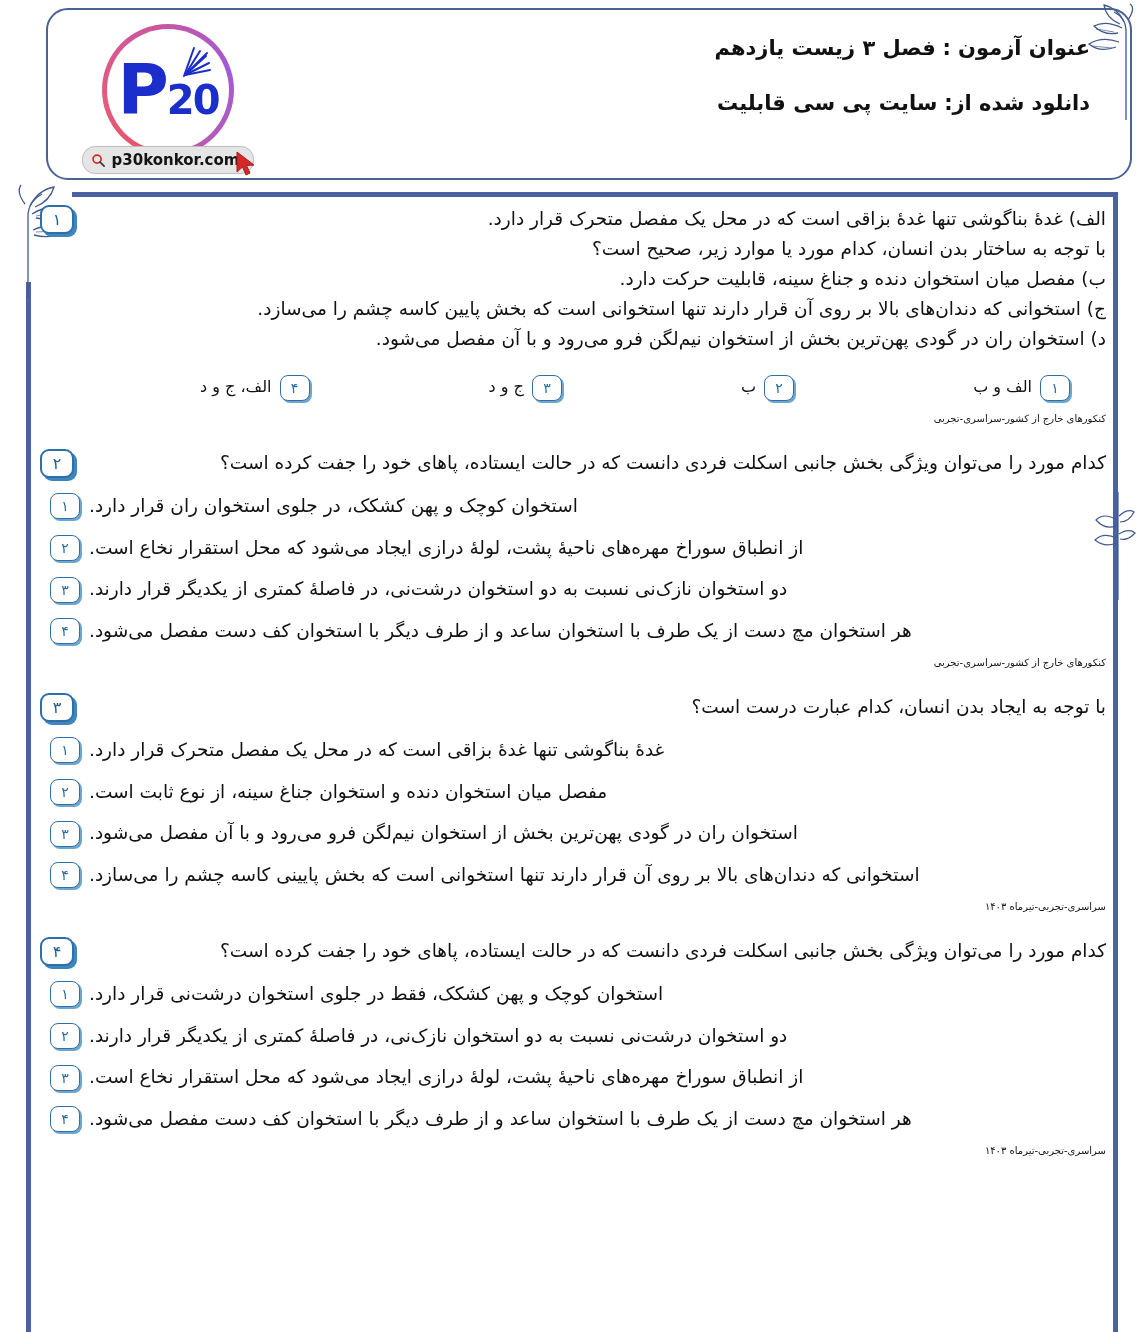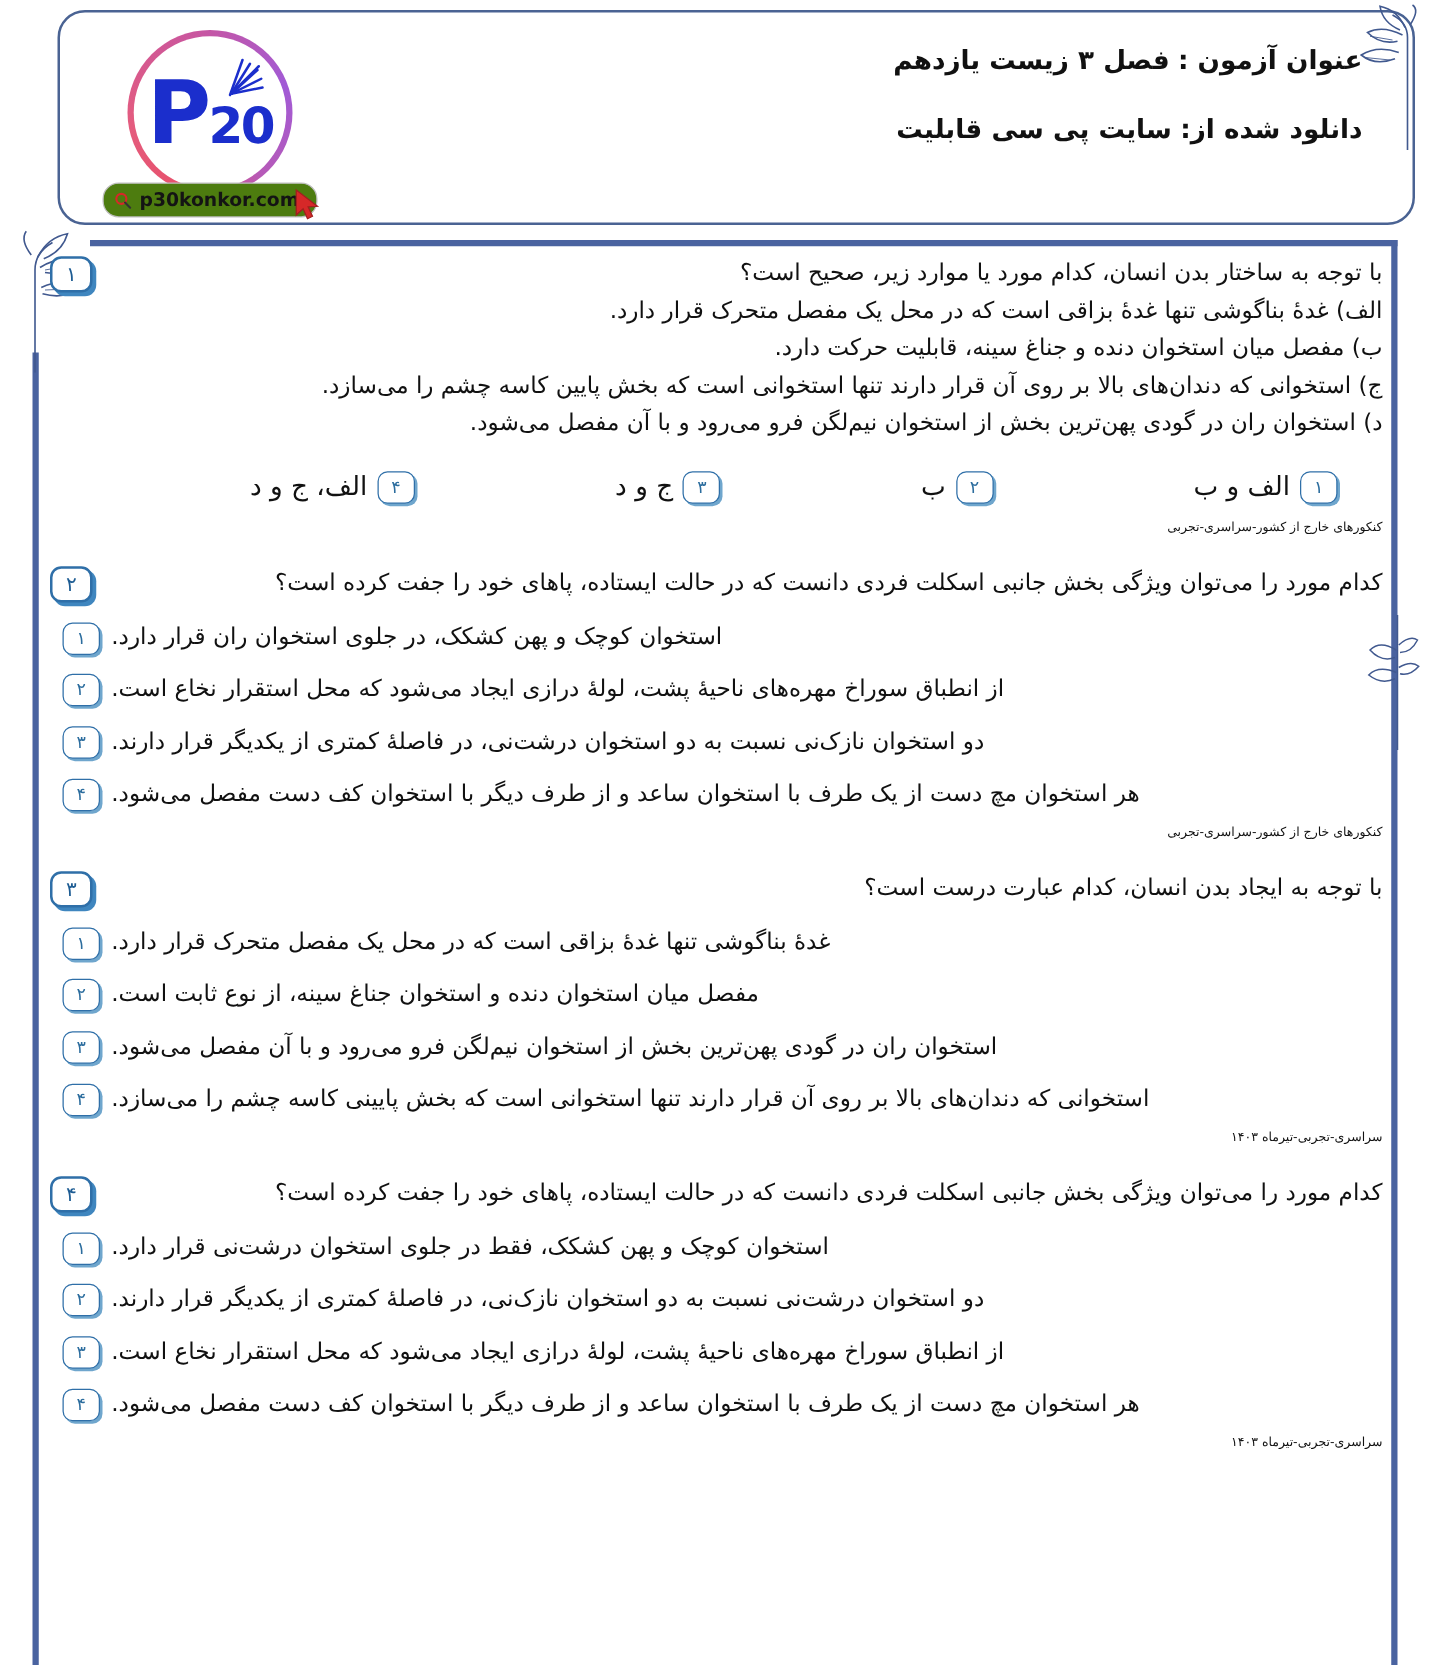--- a/index.html
+++ b/index.html
@@ -100,21 +100,21 @@
   #logo-fan {
     position: absolute;
     top: 20px;
     left: 74px;
     z-index: 3;
   }
   #logo-url-pill {
     margin-top: -10px;
     position: relative;
     z-index: 4;
-    background: #4d7c0f;
+    background: #e5e5e5;
     border: 1px solid #bdbdbd;
     border-radius: 13px;
     height: 26px;
     padding: 0 14px 0 8px;
     display: flex;
     align-items: center;
     gap: 6px;
     direction: ltr;
   }
   #logo-url-pill .url-text {
@@ -243,21 +243,21 @@
     direction: rtl;
     margin-top: 20px;
     padding: 0 36px 0 160px;
   }
   .opt-inline {
     display: flex;
     flex-direction: row;
     align-items: center;
     gap: 8px;
   }
-  .opt-inline .opt-text { font-size: 21px; }
+  .opt-inline .opt-text { font-size: 16px; }
 
   
   .source {
     font-size: 10px;
     color: #111111;
     text-align: right;
     margin-top: 12px;
     margin-bottom: 18px;
     padding-right: 0;
     direction: rtl;
@@ -356,22 +356,22 @@
       <path d="M25 52 Q11 46 3 54 Q13 62 24 57"></path>
       <path d="M27 30 Q36 22 42 26 Q37 36 28 36"></path>
       <path d="M27 48 Q37 42 43 47 Q36 55 28 53"></path>
     </g>
   </svg>
 
   <div class="questions">
       <div class="question-block">
         <div class="q-head">
           <div class="q-stem">
+            <div class="stem-line">الف) غدهٔ بناگوشی تنها غدهٔ بزاقی است که در محل یک مفصل متحرک قرار دارد.</div>
             <div class="stem-line">با توجه به ساختار بدن انسان، کدام مورد یا موارد زیر، صحیح است؟</div>
-            <div class="stem-line">الف) غدهٔ بناگوشی تنها غدهٔ بزاقی است که در محل یک مفصل متحرک قرار دارد.</div>
             <div class="stem-line">ب) مفصل میان استخوان دنده و جناغ سینه، قابلیت حرکت دارد.</div>
             <div class="stem-line">ج) استخوانی که دندان‌های بالا بر روی آن قرار دارند تنها استخوانی است که بخش پایین کاسه چشم را می‌سازد.</div>
             <div class="stem-line">د) استخوان ران در گودی پهن‌ترین بخش از استخوان نیم‌لگن فرو می‌رود و با آن مفصل می‌شود.</div>
           </div>
           <div class="badge">۱</div>
         </div>
         <div class="opt-inline-row">
           <div class="opt-inline">
             <div class="badge opt">۱</div>
             <div class="opt-text">الف و ب</div>

